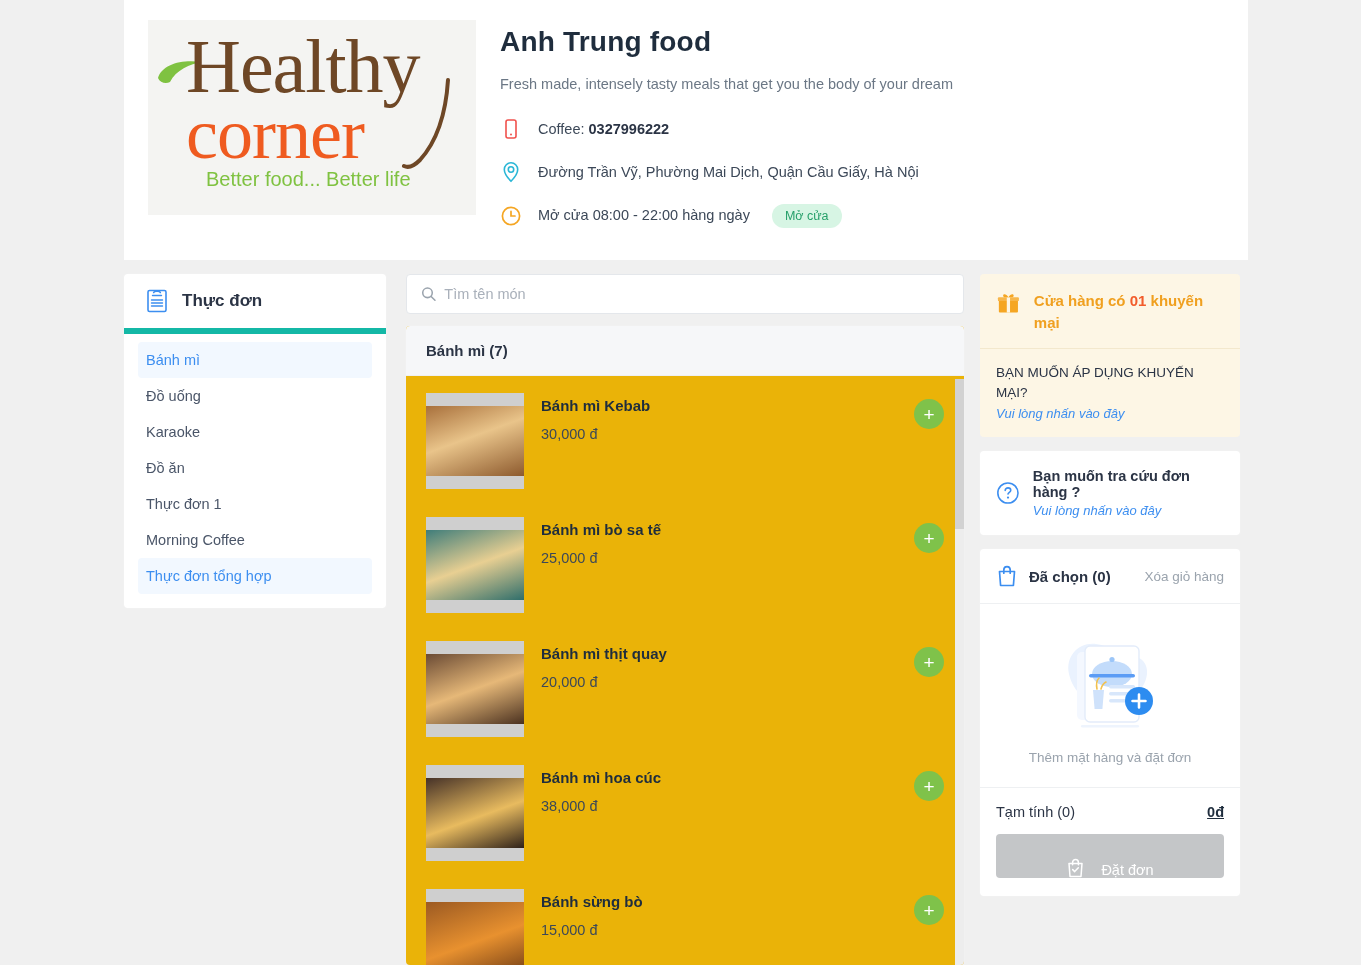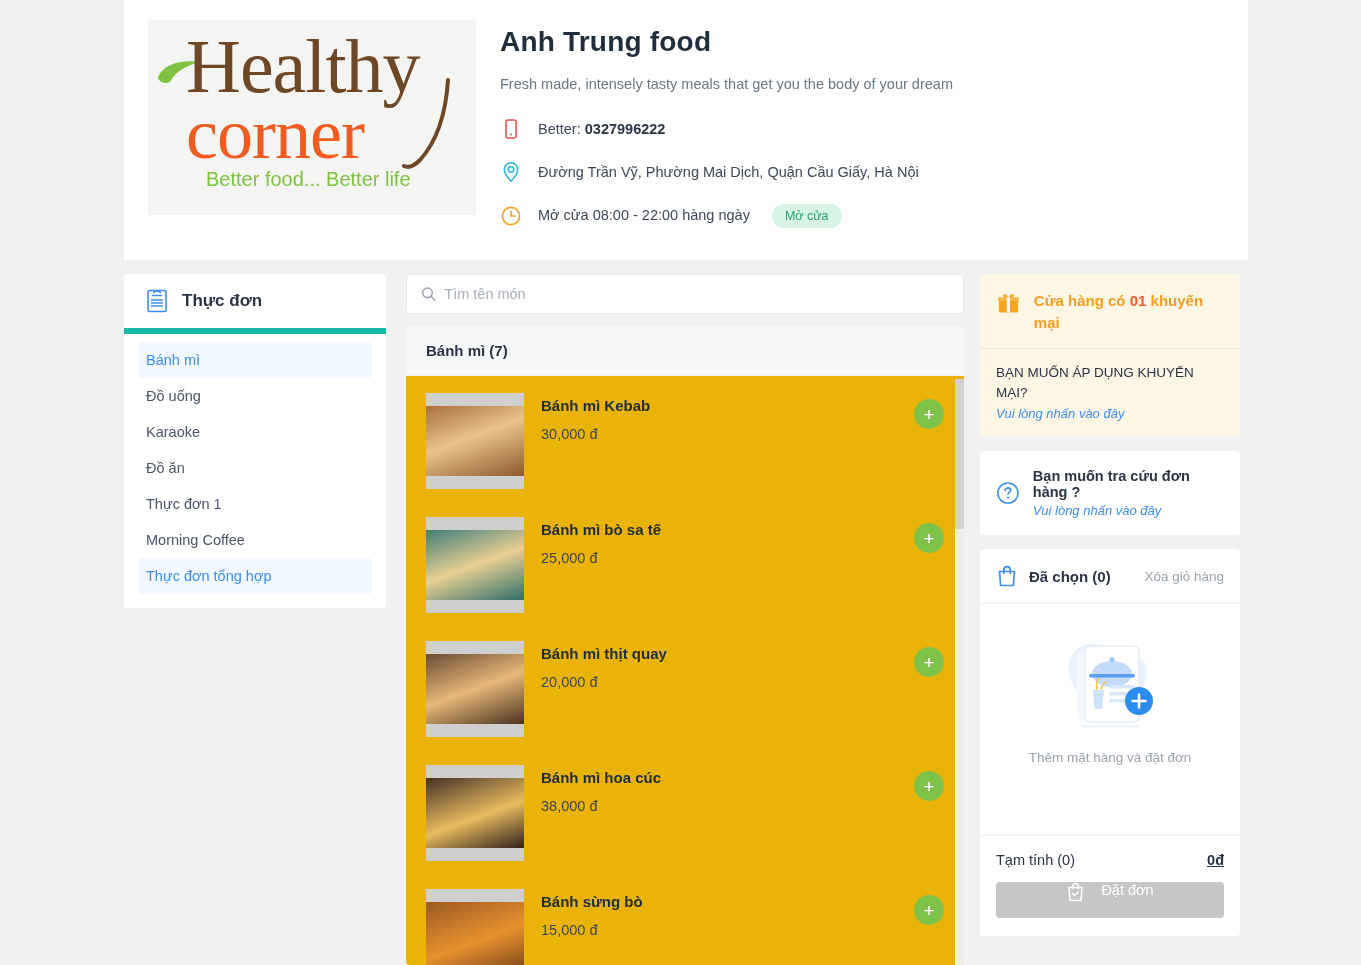--- a/index.html
+++ b/index.html
@@ -160,27 +160,27 @@
     box-shadow: 0 0 0 1px #f1f1f1;
   }
   .cart-head {
     display: flex; align-items: center; padding: 15px 16px;
     border-bottom: 1px solid #eef0f2;
   }
   .cart-title { font-size: 15px; color: #2b3445; font-weight: 600; margin-left: 11px; }
   .cart-clear { margin-left: auto; font-size: 13.5px; color: #9aa3ad; cursor: pointer; }
   .cart-empty { padding: 26px 0 22px 0; text-align: center; }
   .empty-cap { font-size: 13.5px; color: #9aa3ad; margin-top: 8px; }
-  .cart-foot { border-top: 1px solid #eef0f2; padding: 16px 16px 18px 16px; margin-top: 48px; }
+  .cart-foot { border-top: 1px solid #eef0f2; padding: 16px 16px 18px 16px; }
   .subtotal-row { display: flex; align-items: baseline; margin-bottom: 14px; }
   .subtotal-l { font-size: 14.5px; color: #2b3445; }
   .subtotal-v { margin-left: auto; font-size: 14.5px; color: #1f2d3d; font-weight: 600; text-decoration: underline; }
   .order-btn {
-    width: 100%; height: 36px; background: #c4c6c8; border: 0; border-radius: 4px;
-    color: #fff; font-size: 14.5px; display: flex; align-items: flex-start;
+    width: 100%; height: 44px; background: #c4c6c8; border: 0; border-radius: 4px;
+    color: #fff; font-size: 14.5px; display: flex; align-items: flex-end;
     justify-content: center; gap: 16px; cursor: pointer;
     font-family: "Liberation Sans", sans-serif;
   }
 </style>
 </head>
 <body>
 
 <div class="page">
 
   <div class="header-card">
@@ -202,21 +202,21 @@
     <div class="hinfo">
       <div class="shop-title">Anh Trung food</div>
       <div class="shop-sub">Fresh made,  intensely tasty meals that get you the body of your dream</div>
 
       <div class="info-row">
         <svg class="info-ico" viewBox="0 0 22 22">
           <rect x="6" y="2" width="10" height="18" rx="2" fill="none" stroke="#f0524d" stroke-width="1.6"></rect>
           <circle cx="11" cy="16.6" r="1" fill="#f0524d"></circle>
         </svg>
         <div class="info-txt">
-          <span>Better:</span>
+          <span>Coffee:</span>
           <b>0327996222</b>
         </div>
       </div>
 
       <div class="info-row">
         <svg class="info-ico" viewBox="0 0 22 22">
           <path d="M11 1.8c-3.7 0-6.7 3-6.7 6.7 0 5 6.7 11.7 6.7 11.7s6.7-6.7 6.7-11.7c0-3.7-3-6.7-6.7-6.7z" fill="none" stroke="#2bb7d6" stroke-width="1.6"></path>
           <circle cx="11" cy="8.5" r="2.7" fill="none" stroke="#2bb7d6" stroke-width="1.6"></circle>
         </svg>
         <div class="info-txt">Đường Trần Vỹ, Phường Mai Dịch, Quận Cầu Giấy, Hà Nội</div>

